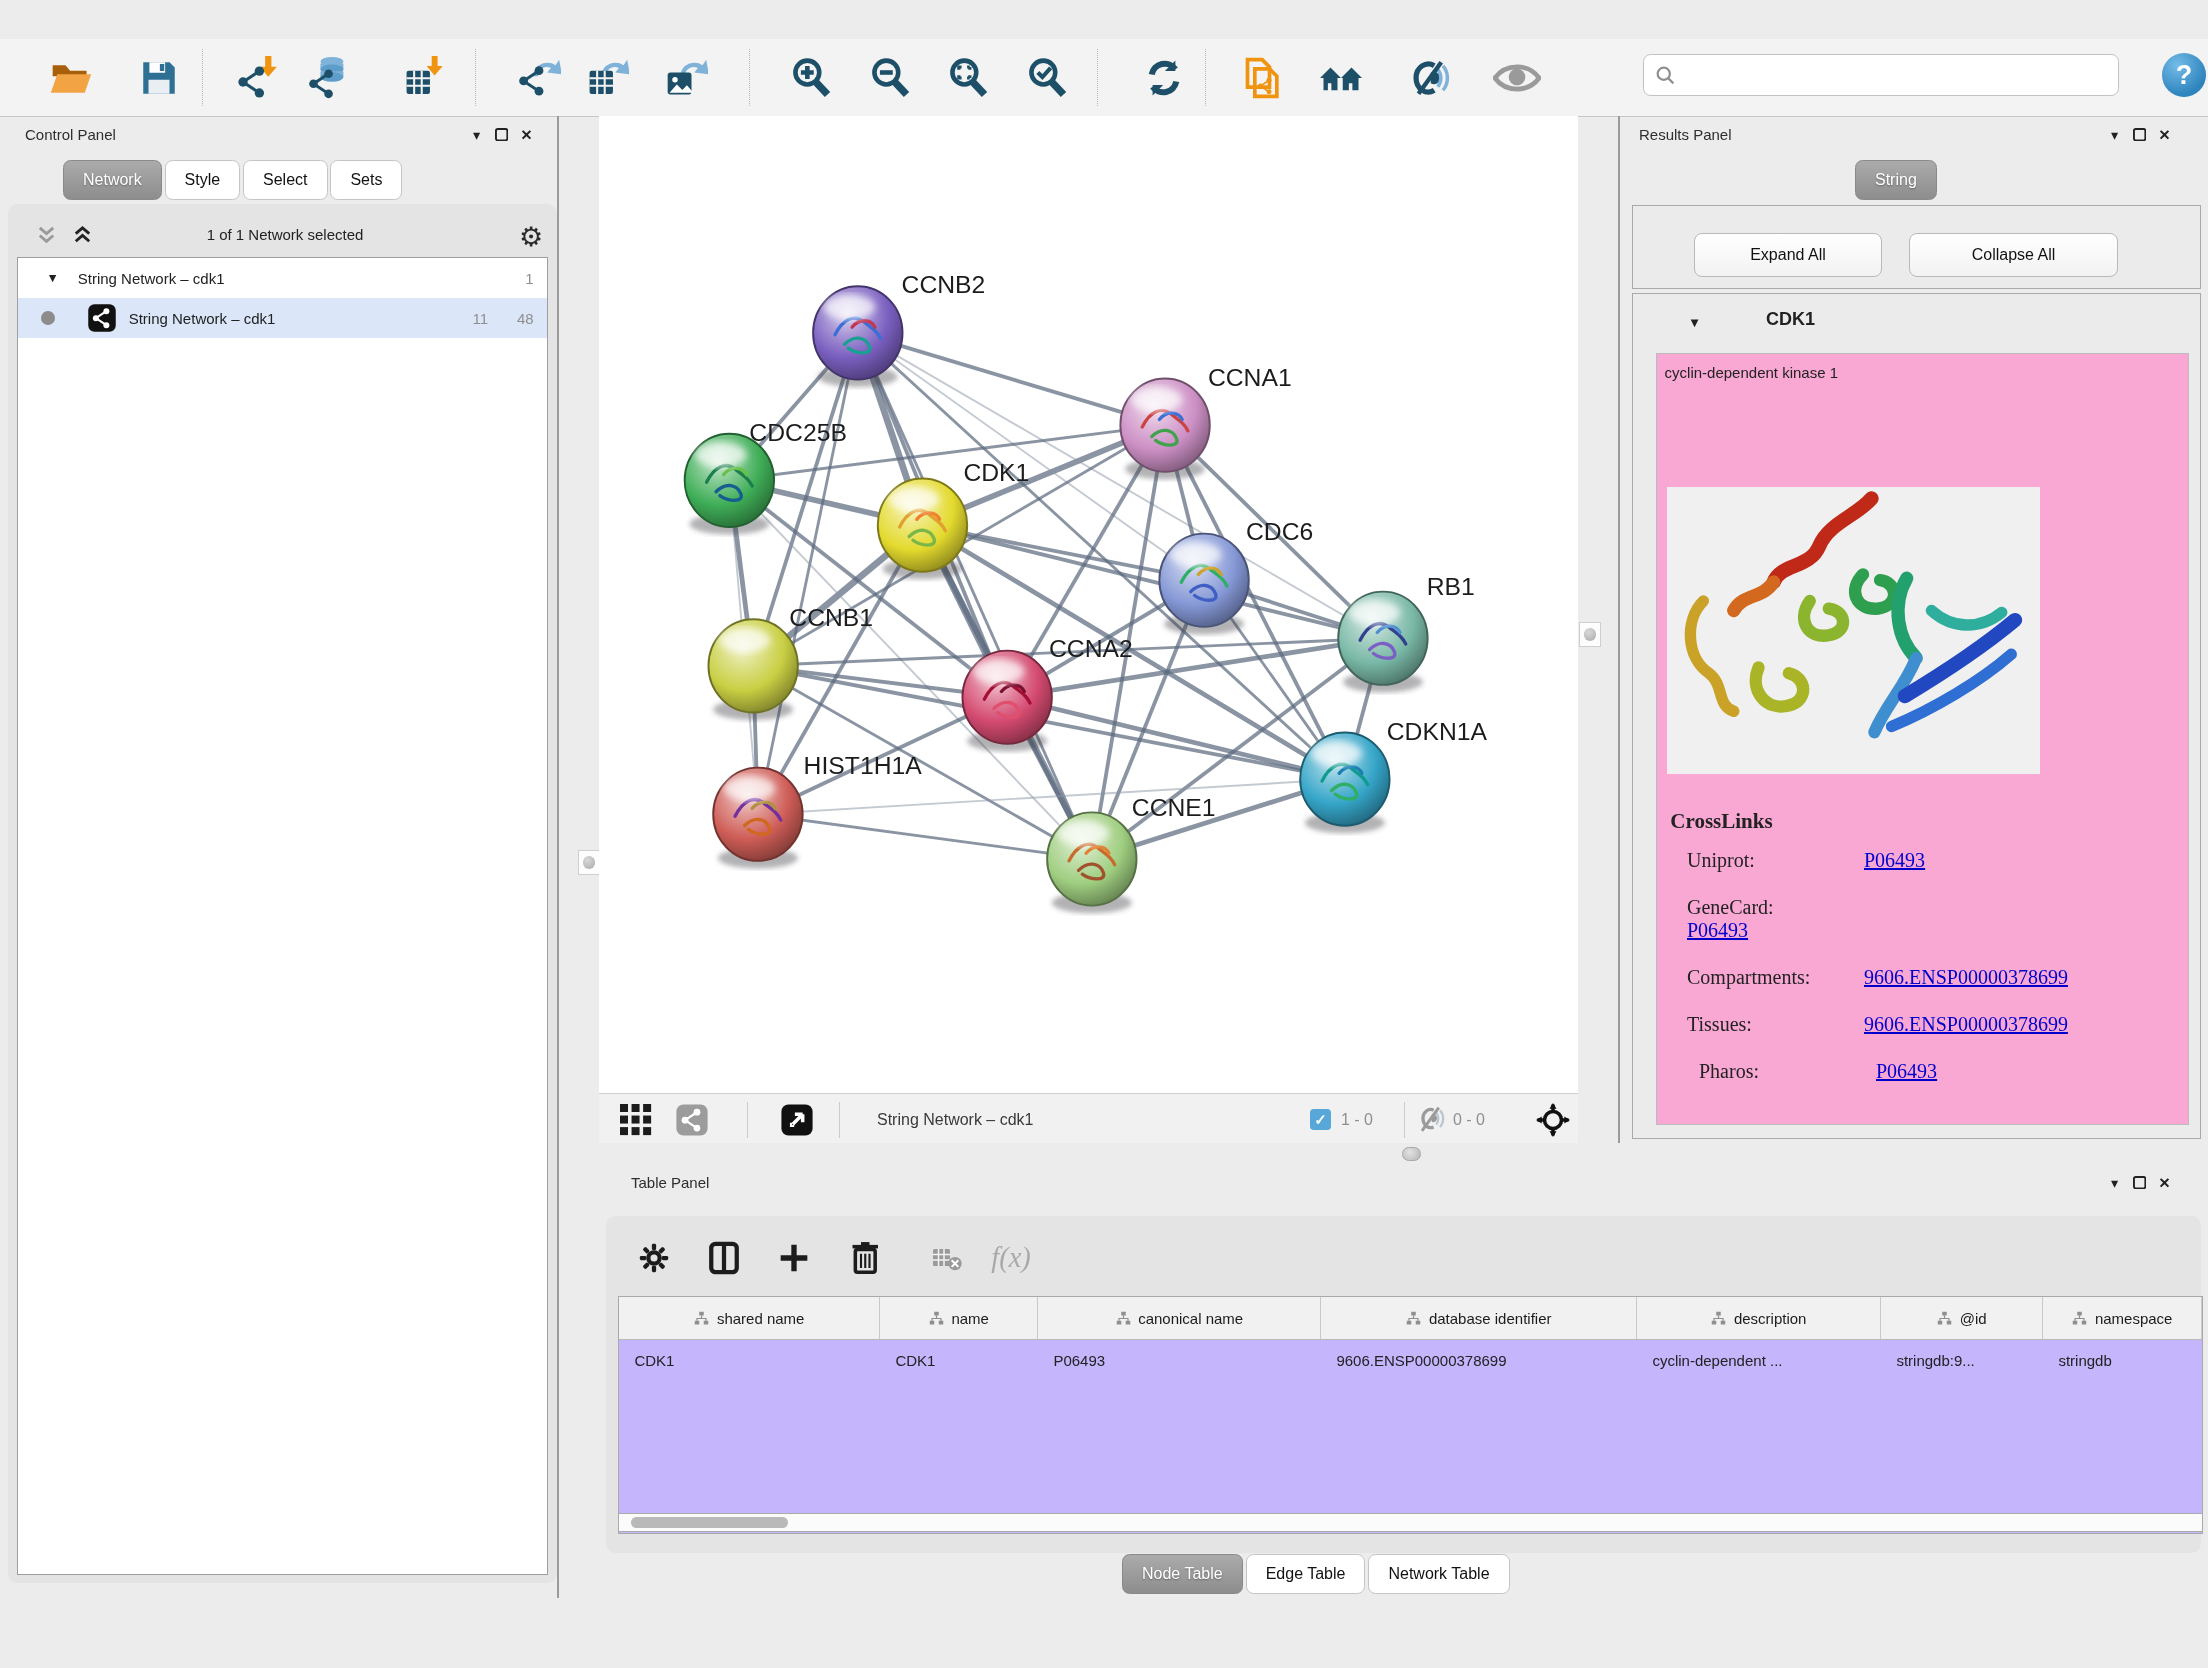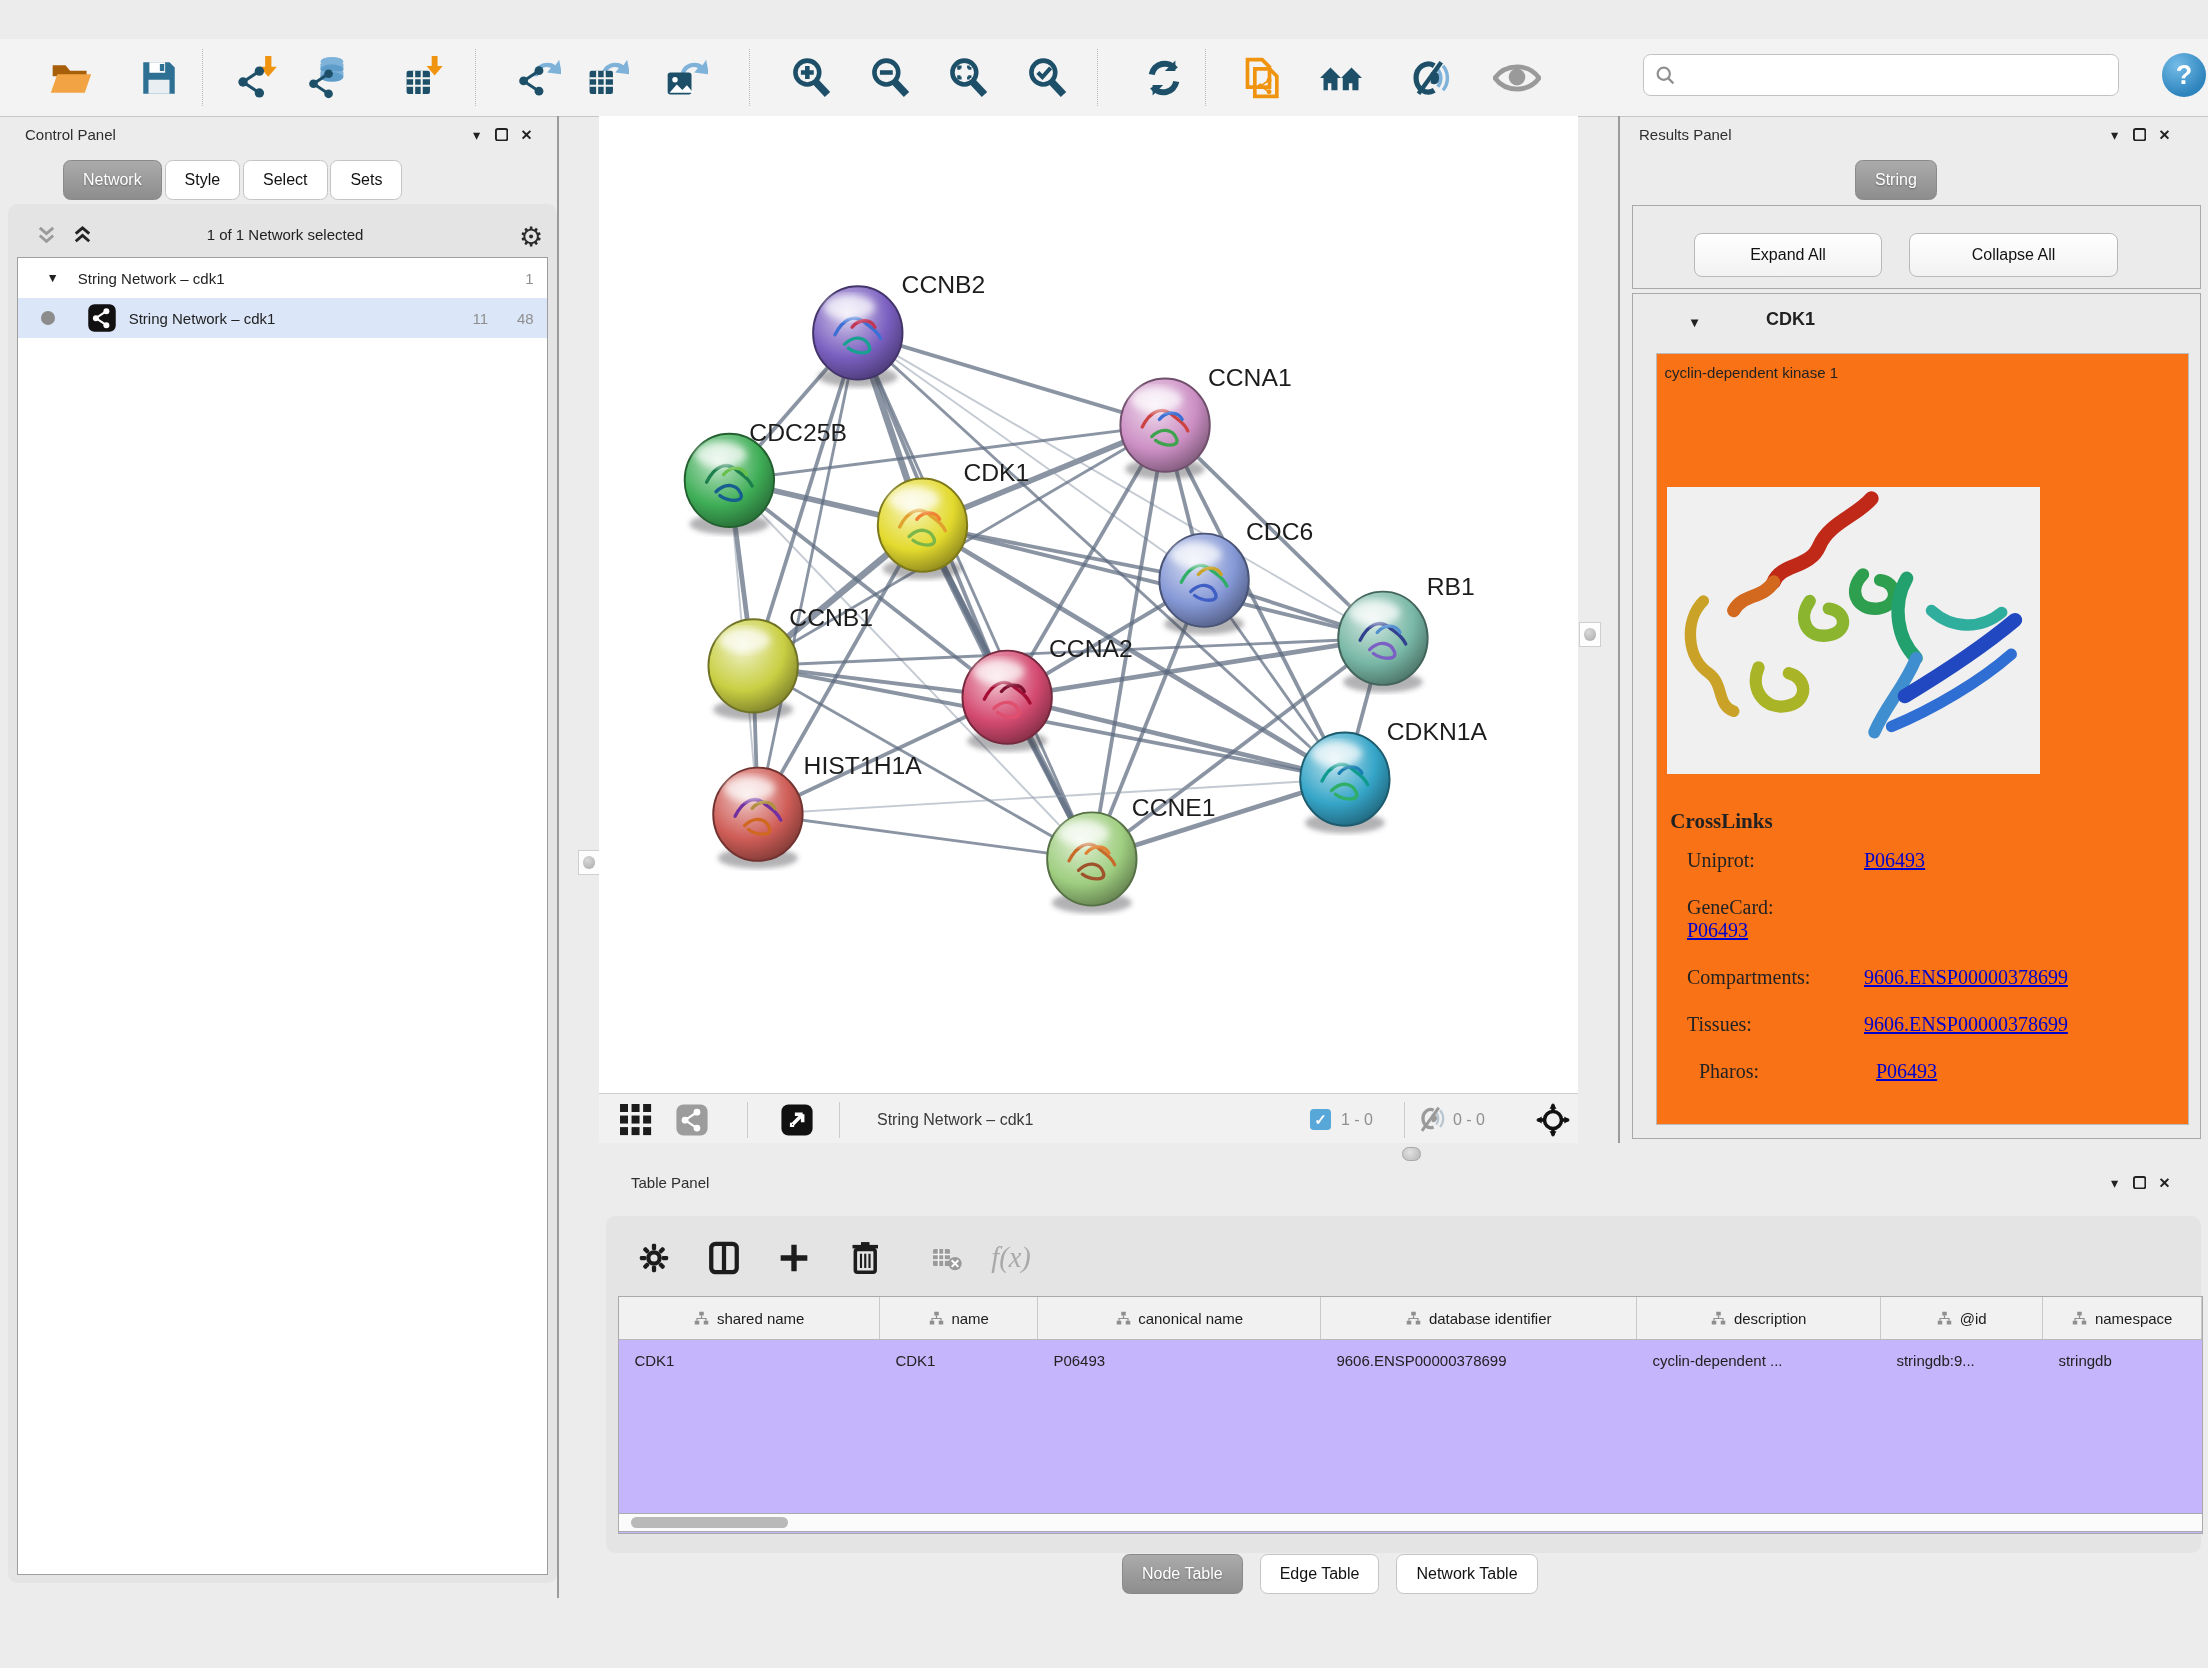--- a/index.html
+++ b/index.html
@@ -664,21 +664,21 @@
       <span class="ph-ctrl" style="font-weight:bold">✕</span>
     </div>
     <div class="tab sel" style="position:absolute;left:1855px;top:160px">String</div>
     <div class="rp-box" style="left:1632px;top:205px;width:569px;height:84px">
       <div class="btn" style="position:absolute;left:61px;top:27px;width:186px;height:42px">Expand All</div>
       <div class="btn" style="position:absolute;left:276px;top:27px;width:207px;height:42px">Collapse All</div>
     </div>
     <div class="rp-box" style="left:1632px;top:293px;width:569px;height:846px">
       <span style="position:absolute;left:55px;top:21px;font-size:13.3px">▼</span>
       <div style="position:absolute;left:133px;top:15px;font-size:18px;font-weight:bold">CDK1</div>
-      <div style="position:absolute;left:23px;top:59px;width:533px;height:772px;background:#f97316;border:1px solid #bbbbbb;box-sizing:border-box">
+      <div style="position:absolute;left:23px;top:59px;width:533px;height:772px;background:#f9a8d4;border:1px solid #bbbbbb;box-sizing:border-box">
         <div style="position:absolute;left:7.6px;top:9.5px;font-size:15px">cyclin-dependent kinase 1</div>
         <div style="position:absolute;left:9.5px;top:133px;width:373px;height:287px;background:#f0f0f0">
           <svg width="373" height="287" viewBox="0 0 392 302">
             <g fill="none" stroke-linecap="round">
               <path d="M215 12 C 200 30 170 38 160 62 C 150 86 120 80 112 100" stroke="#c02818" stroke-width="15"></path>
               <path d="M112 100 C 100 118 80 112 70 130" stroke="#d2691e" stroke-width="14"></path>
               <path d="M38 120 C 18 140 20 180 44 196 C 60 208 52 230 70 236" stroke="#c9a227" stroke-width="12"></path>
               <path d="M96 190 C 86 214 104 236 128 230 C 150 224 146 200 128 196" stroke="#aab427" stroke-width="13"></path>
               <path d="M150 120 C 136 140 148 160 170 156 C 192 152 188 130 170 128" stroke="#8cb52f" stroke-width="13"></path>
               <path d="M206 92 C 190 108 198 130 222 128 C 246 124 242 100 224 98" stroke="#2e9e4f" stroke-width="13"></path>
@@ -870,21 +870,21 @@
               <div class="td" style="width: 244px; flex: 0 0 auto;">cyclin-dependent ...</div>
               <div class="td" style="width: 162px; flex: 0 0 auto;">stringdb:9...</div>
               <div class="td" style="width: 161px; flex: 1 1 0%;">stringdb</div>
             </div>
           </div>
       </div>
       <div class="hscroll">
           <span class="hthumb"></span>
         </div>
     </div>
-    <div style="position:absolute;left:1122px;top:1554px;display:flex;gap:17px" id="tp-tabs">
+    <div style="position:absolute;left:1122px;top:1554px;display:flex;gap:3px" id="tp-tabs">
         <div class="tab sel">Node Table</div>
         <div class="tab">Edge Table</div>
         <div class="tab">Network Table</div>
       </div>
   </div>
 
 </div>
 
 
 </body></html>

